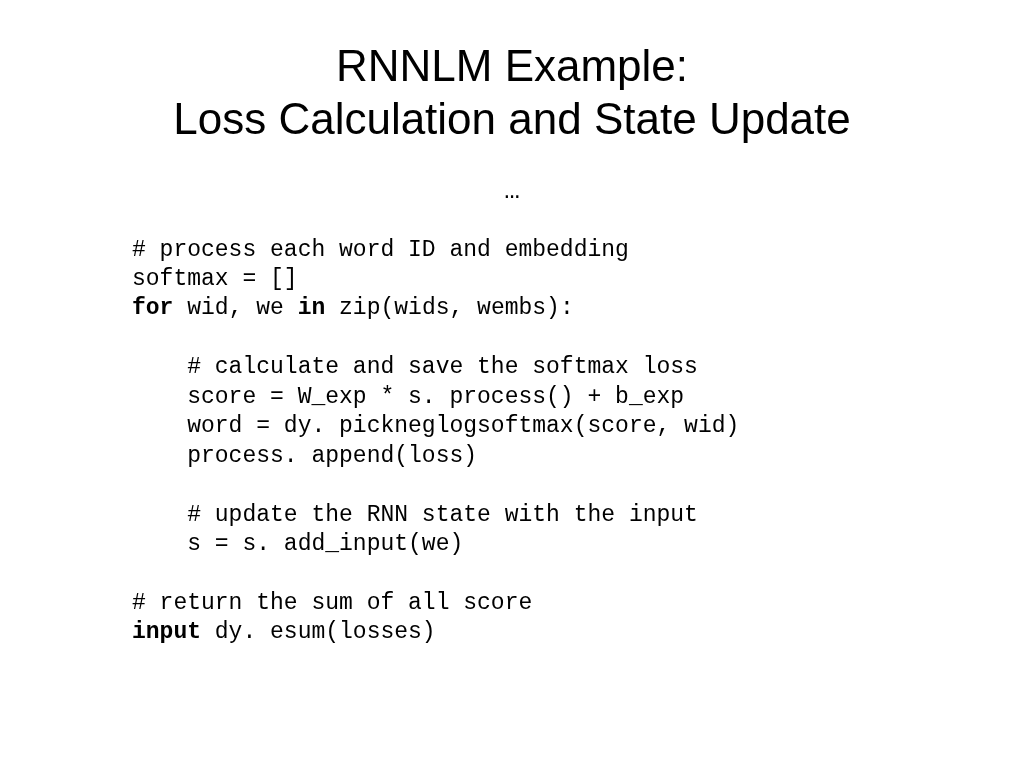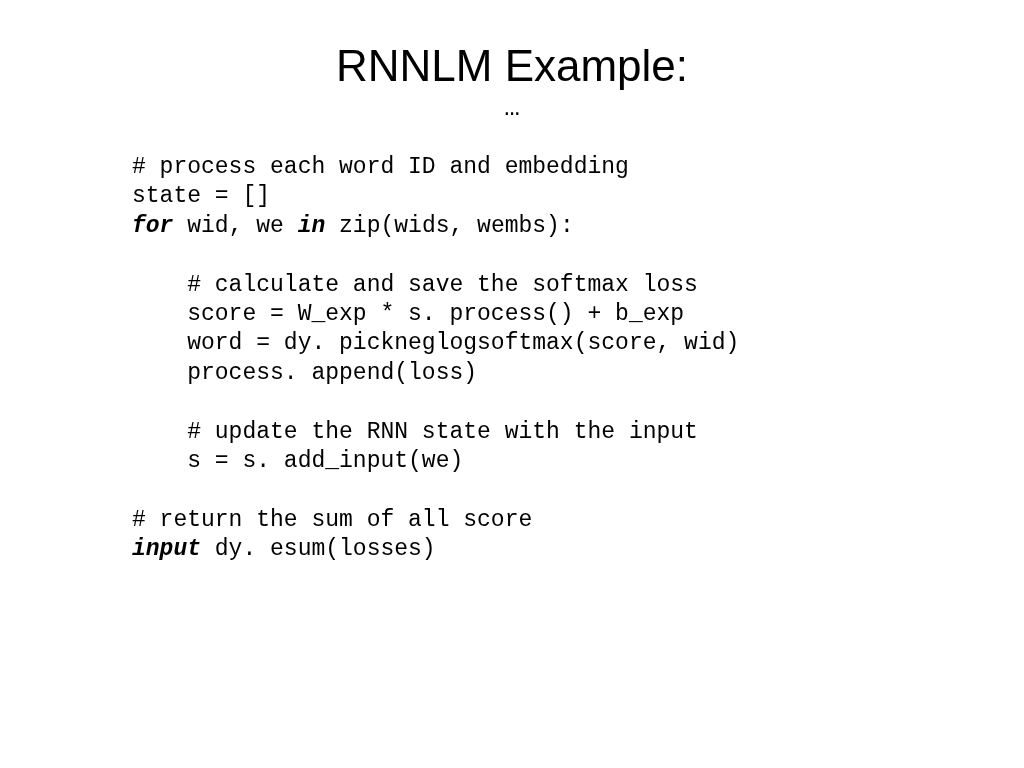--- a/index.html
+++ b/index.html
@@ -13,53 +13,54 @@
       background: #ffffff;
       font-family: Arial, Helvetica, sans-serif;
       color: #000000;
       padding-top: 40px;
     }
     .slide-title {
       text-align: center;
       font-size: 44px;
       font-weight: normal;
       line-height: 1.2;
+      margin-bottom: 30px;
       padding: 0 40px;
     }
     .ellipsis {
       text-align: center;
       font-size: 26px;
       font-family: "Courier New", Courier, monospace;
       margin-bottom: 30px;
     }
     .code-block {
       font-family: "Courier New", Courier, monospace;
       font-size: 23px;
       line-height: 1.28;
       padding-left: 132px;
       white-space: pre;
     }
     .comment {
     }
     .keyword {
       font-weight: bold;
-      font-style: italic;
     }
   </style>
 </head>
 <body>
 
 <div class="slide-title">
   <span>RNNLM Example:</span><br>
+  <span>Loss Calculation and State Update</span>
 </div>
 
 <div class="ellipsis">…</div>
 
 <div class="code-block"><span class="comment"># process each word ID and embedding</span>
-<span>state = []</span>
+<span>softmax = []</span>
 <span class="keyword">for</span><span> wid, we </span><span class="keyword">in</span><span> zip(wids, wembs):</span>
 
 <span class="comment">    # calculate and save the softmax loss</span>
 <span>    score = W_exp * s. process() + b_exp</span>
 <span>    word = dy. pickneglogsoftmax(score, wid)</span>
 <span>    process. append(loss)</span>
 
 <span class="comment">    # update the RNN state with the input</span>
 <span>    s = s. add_input(we)</span>
 

